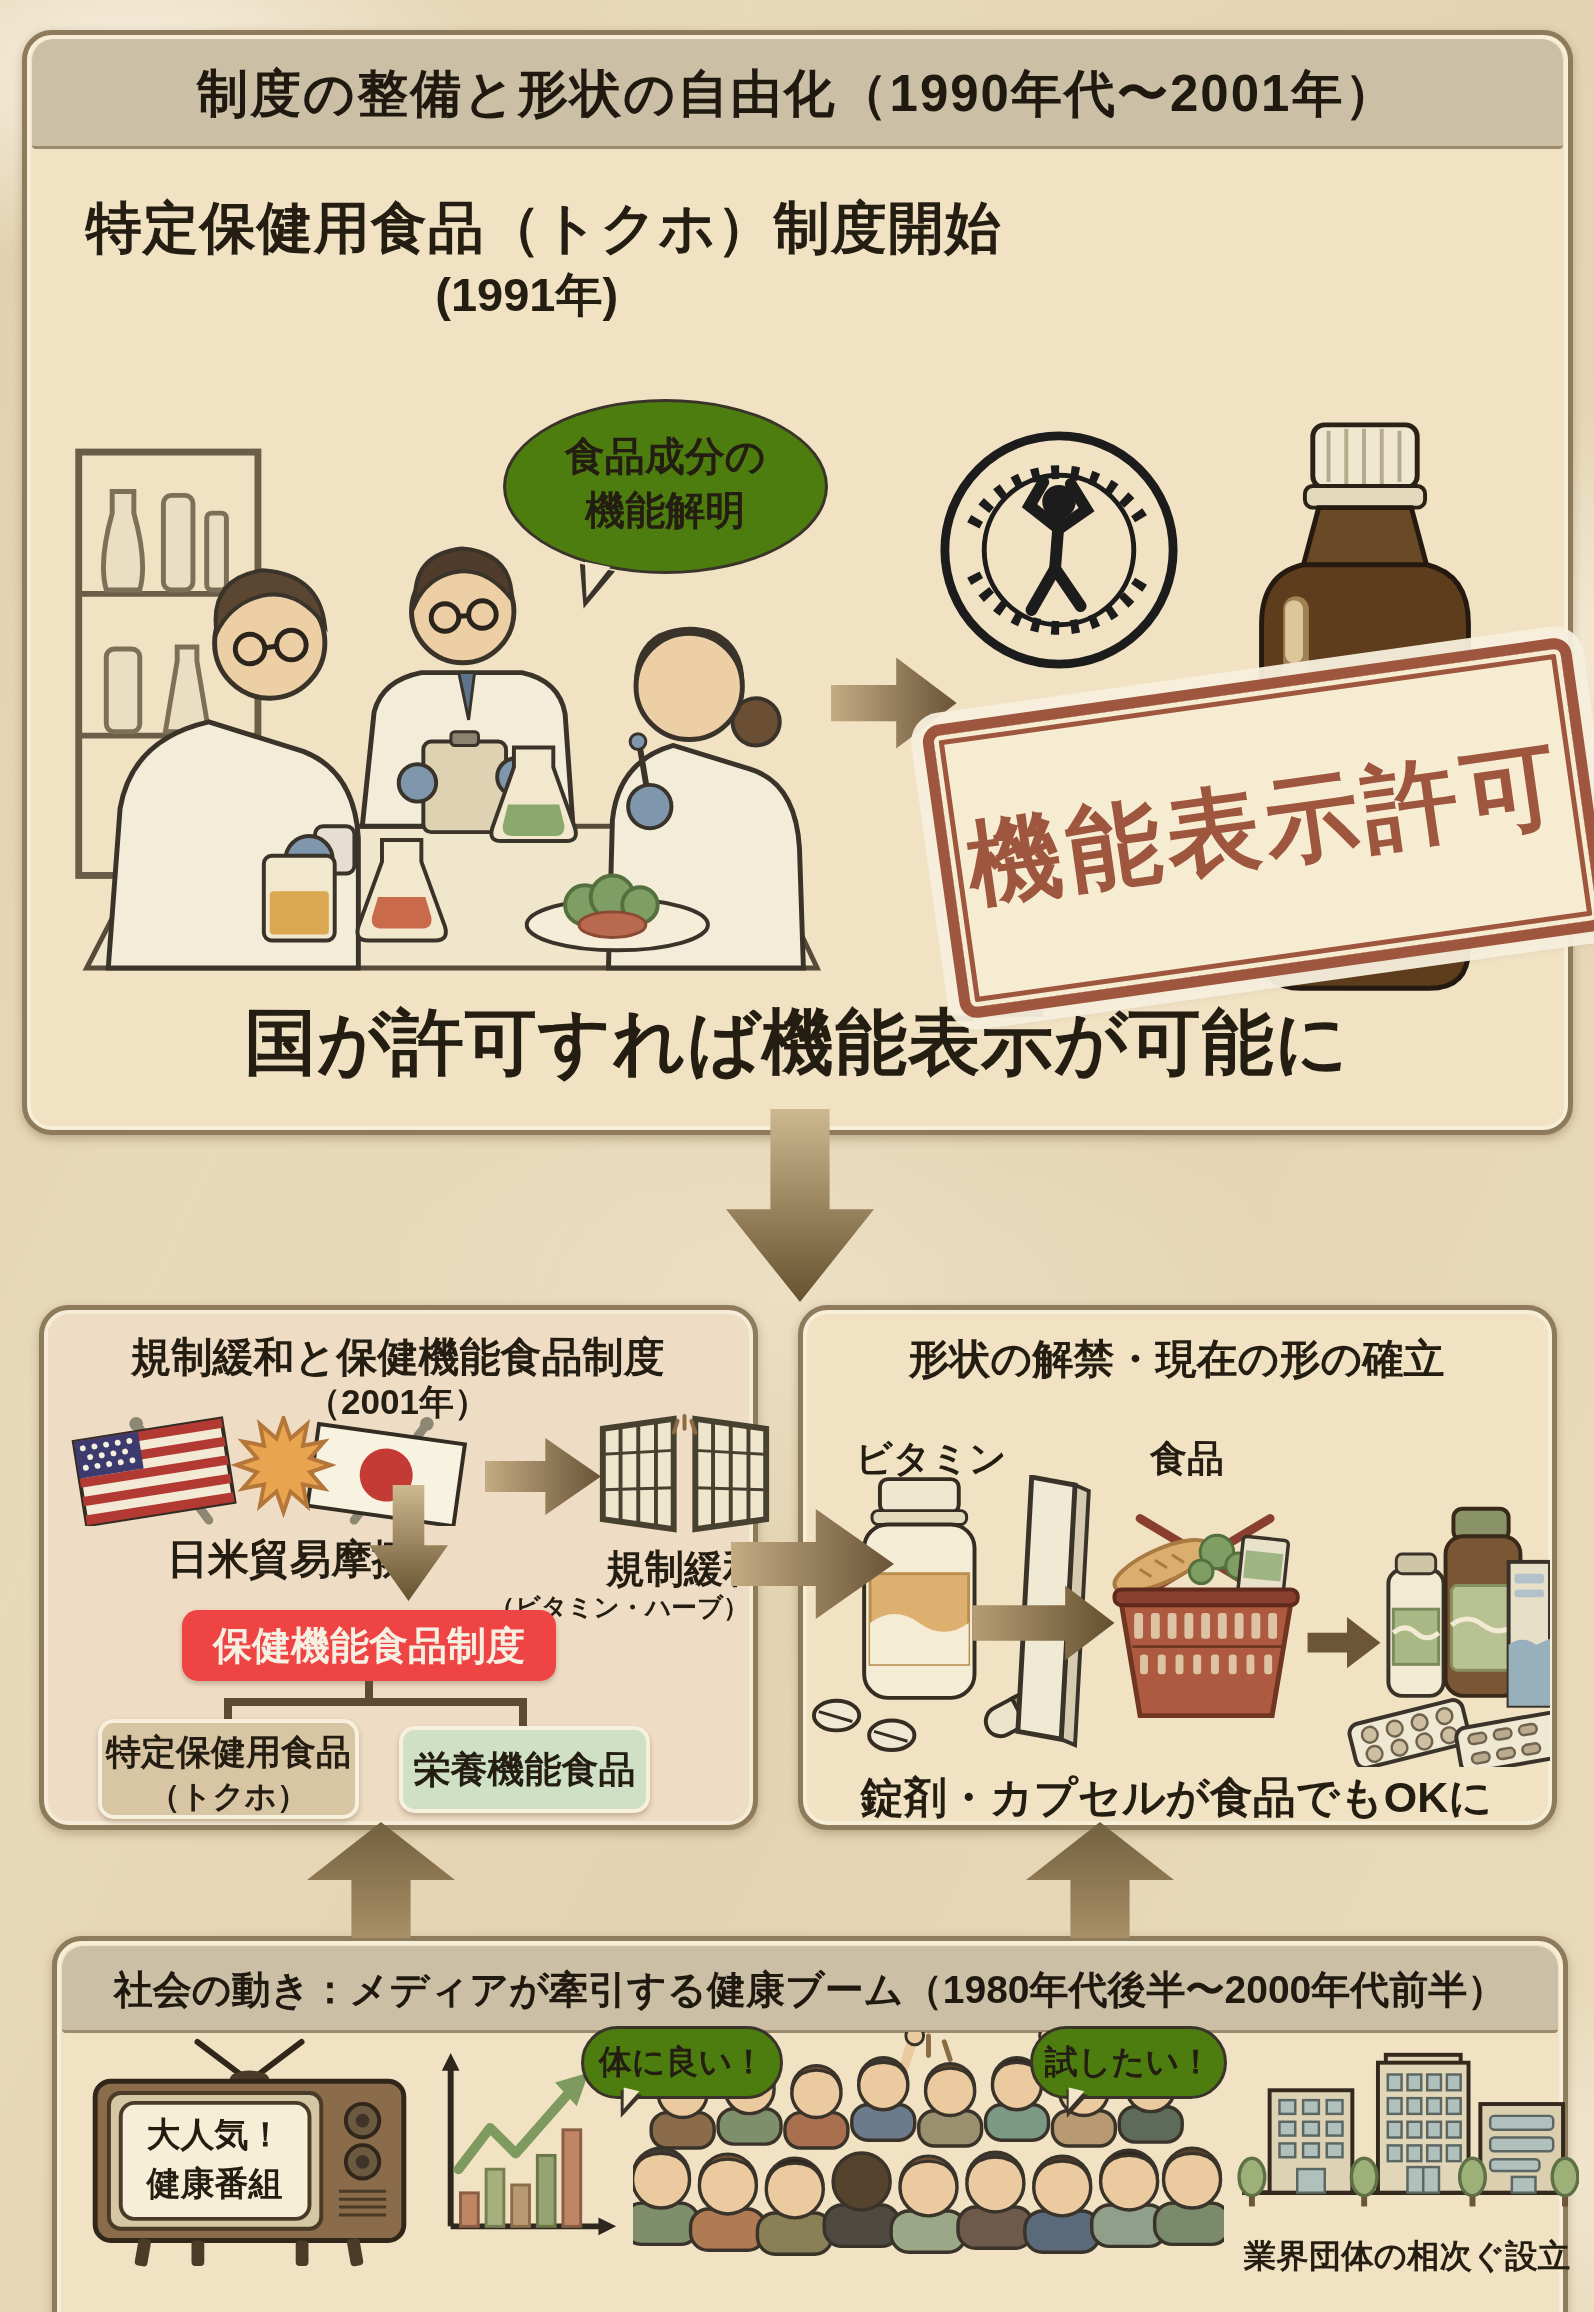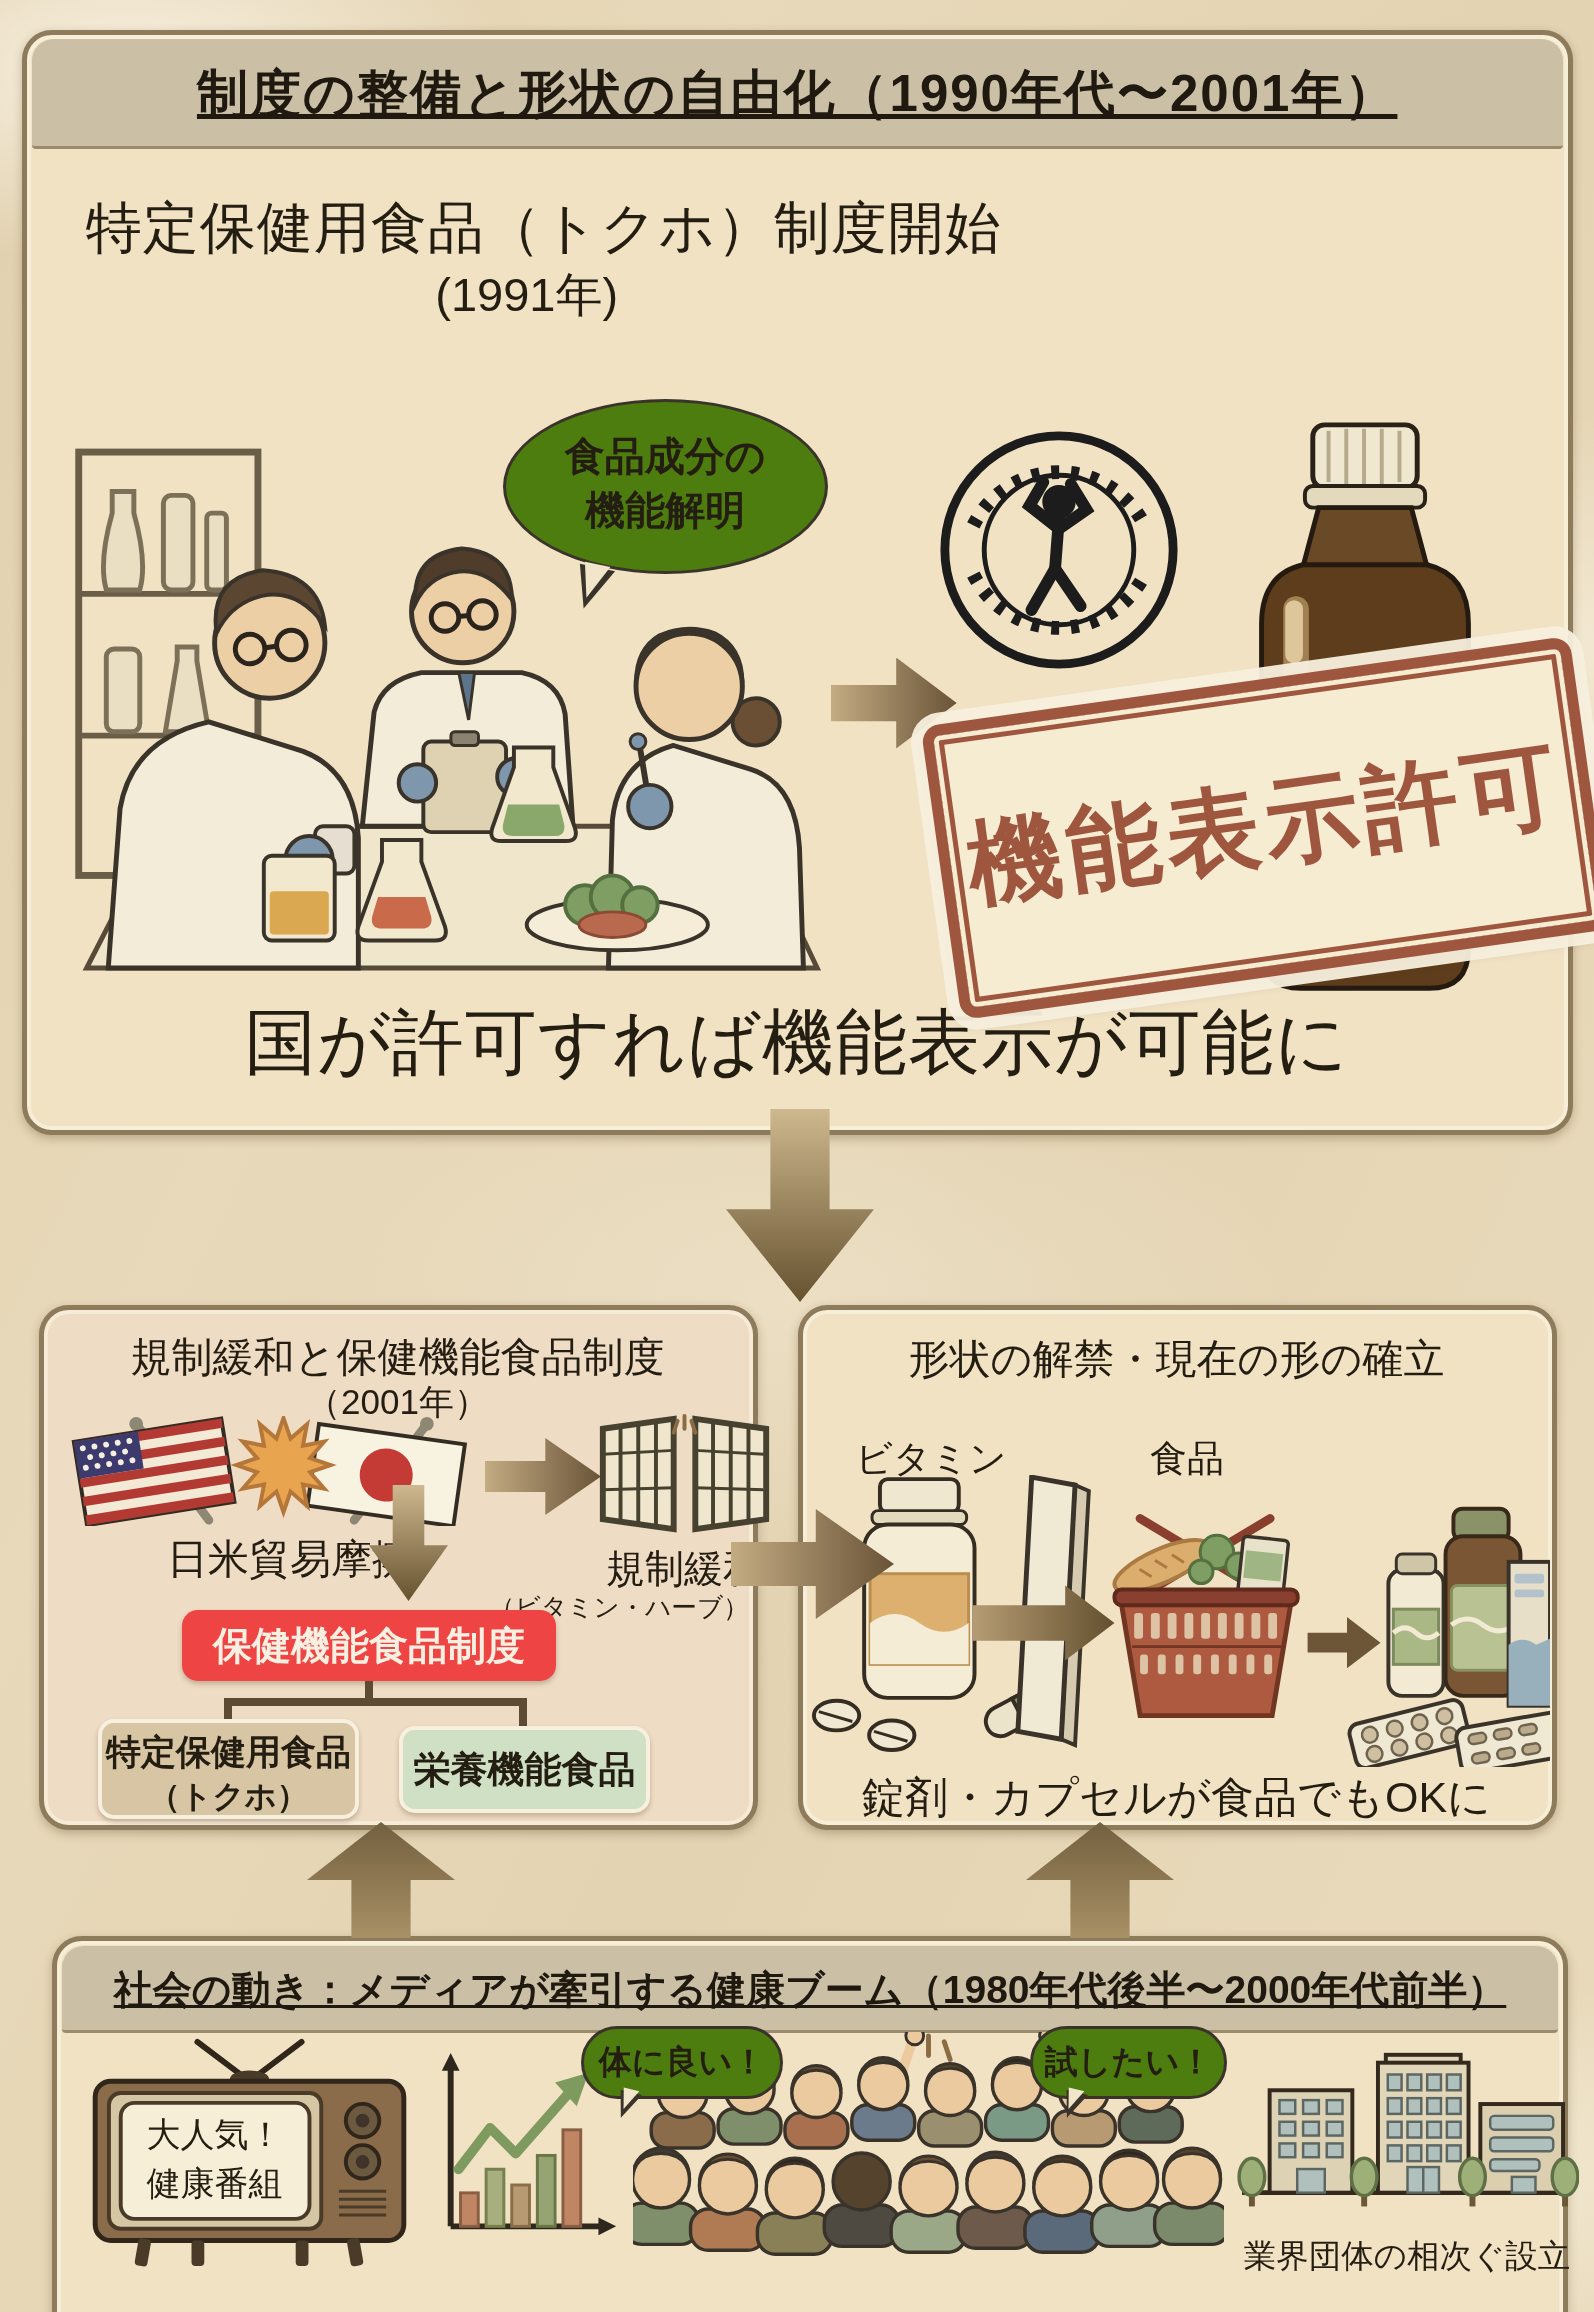--- a/index.html
+++ b/index.html
@@ -19,23 +19,23 @@
       linear-gradient(115deg, rgba(210,190,152,.35) 0%, transparent 28%, rgba(210,190,152,.22) 58%, transparent 84%);
   }
   .abs{position:absolute}
   .panel{
     position:absolute;border:5.9px solid #8d7b5c;border-radius:29.6px;background:#f1e2c4;
     box-shadow:0 3.9px 9.9px rgba(96,74,44,.32), inset 0 0 0 3.9px rgba(255,252,240,.45);
   }
   .hdr{
     position:absolute;left:4.9px;right:4.9px;top:4.9px;background:#cbbfa6;
     border-bottom:3.9px solid #9b8a6b;border-radius:21.7px 21.7px 3.9px 3.9px;
-    text-align:center;color:#1f1910;font-weight:700;text-decoration:underline;
+    text-align:center;color:#1f1910;font-weight:700;
   }
-  .tc{text-align:center;font-weight:400;color:#241d12}
+  .tc{text-align:center;font-weight:700;color:#241d12}
   .white{color:#f6f0e2}
   .arrow-right{clip-path:polygon(0 30%,52% 30%,52% 0,100% 50%,52% 100%,52% 70%,0 70%);
     background:linear-gradient(90deg,#c3ab82,#6a5438)}
   .arrow-down{clip-path:polygon(30% 0,70% 0,70% 52%,100% 52%,50% 100%,0 52%,30% 52%);
     background:linear-gradient(#cdb88f,#66522f)}
   .arrow-up{clip-path:polygon(50% 0,100% 50%,70% 50%,70% 100%,30% 100%,30% 50%,0 50%);
     background:linear-gradient(#73603f,#a89066)}
   .bubble{
     position:absolute;background:#4d7c0f;border:3.9px solid #3a332a;border-radius:50%;
     text-align:center;font-weight:700;z-index:5;

